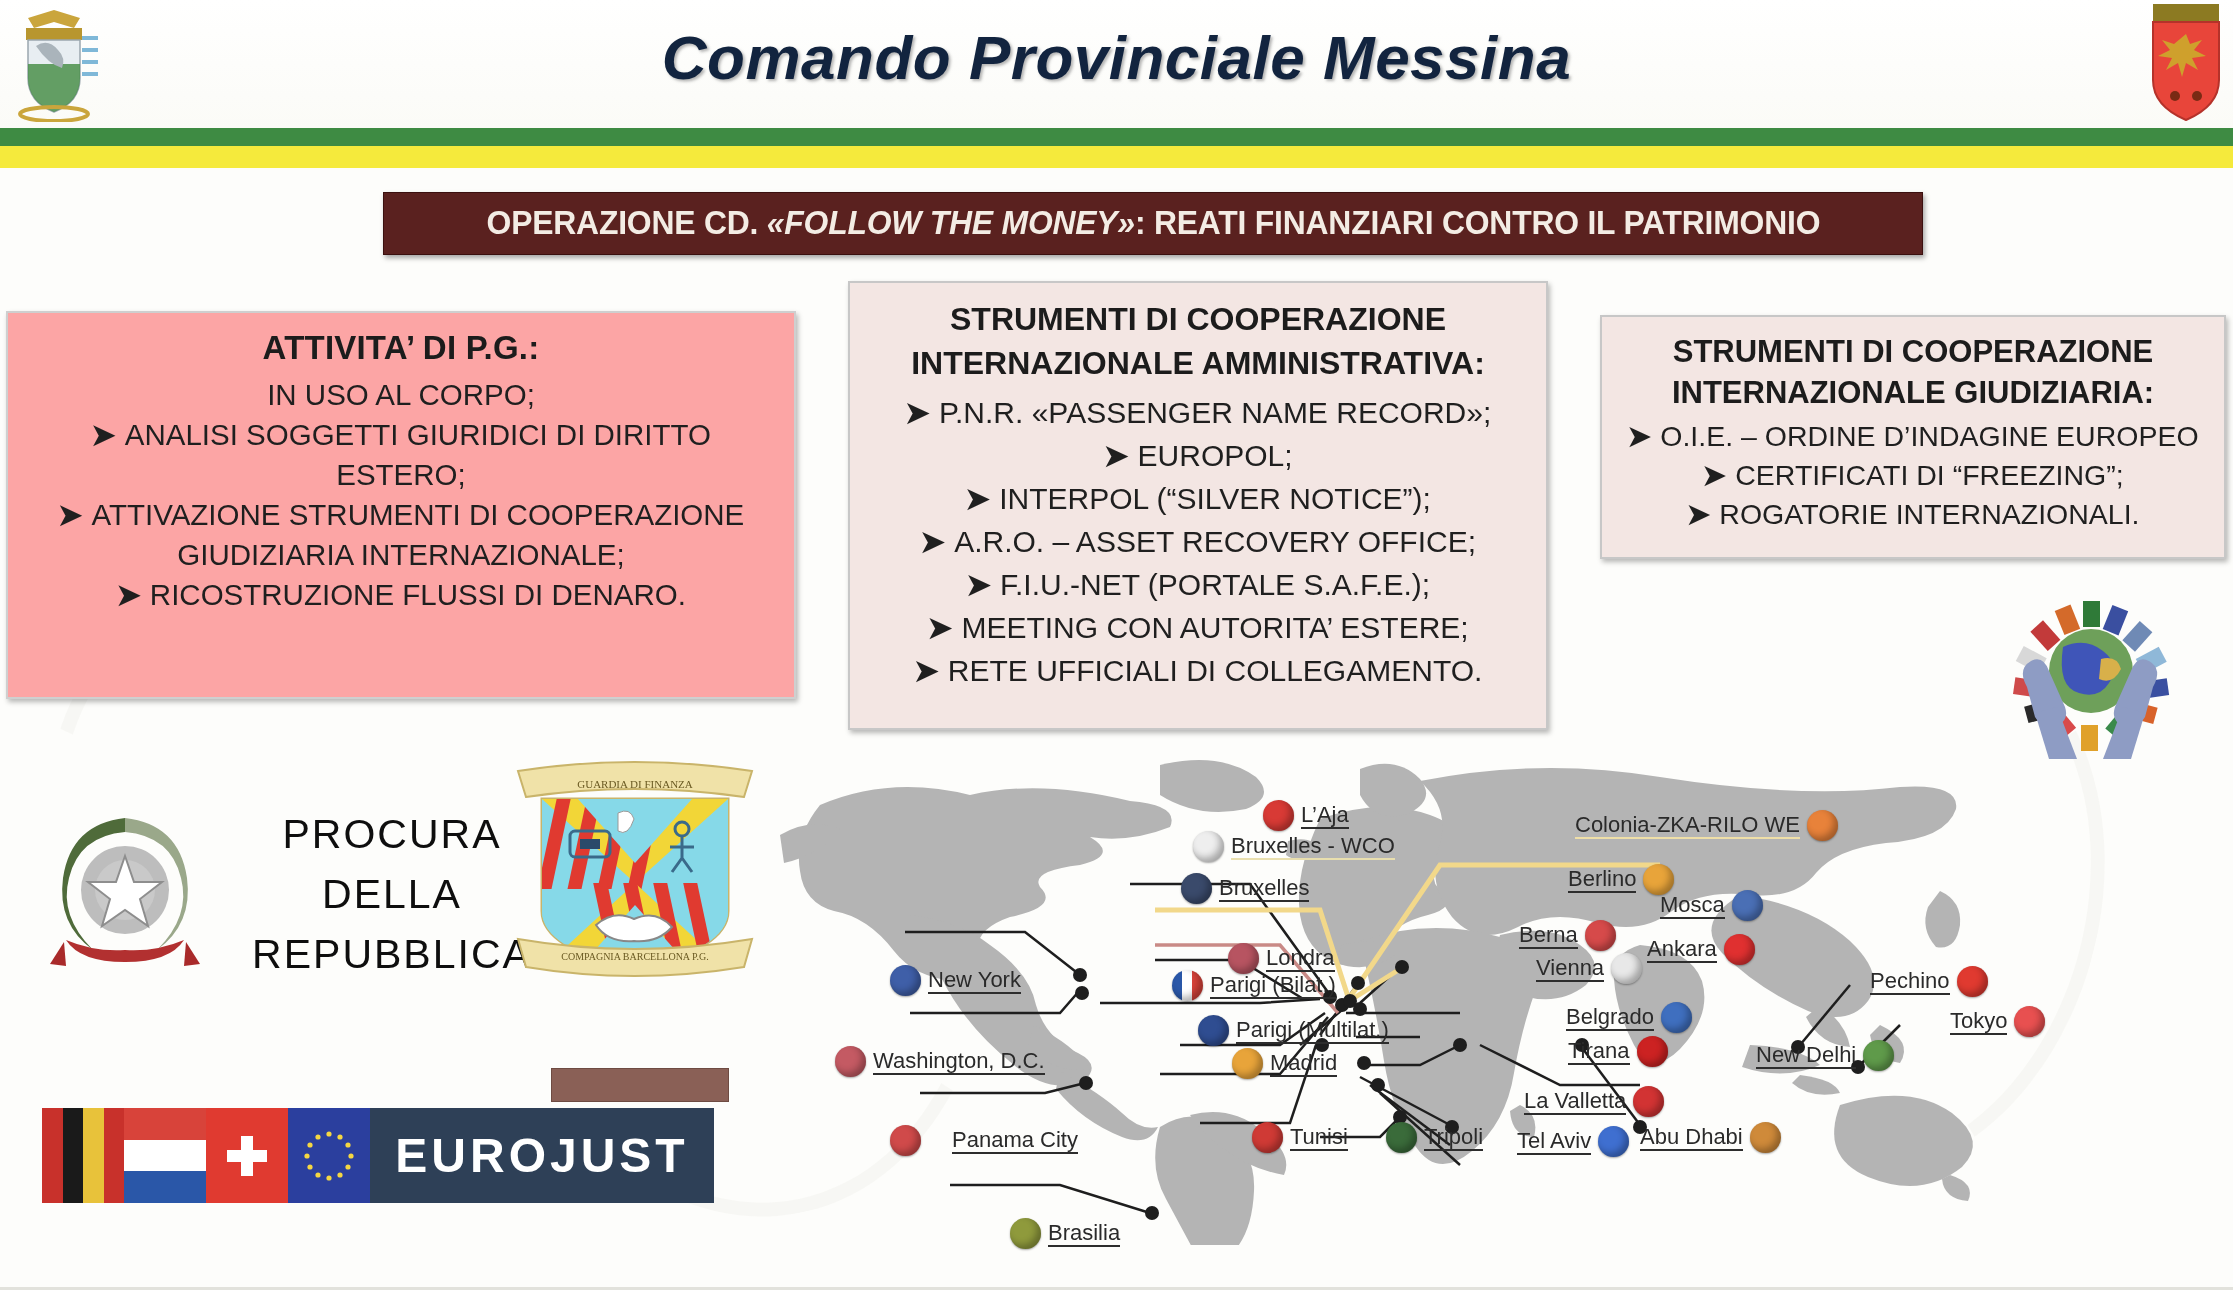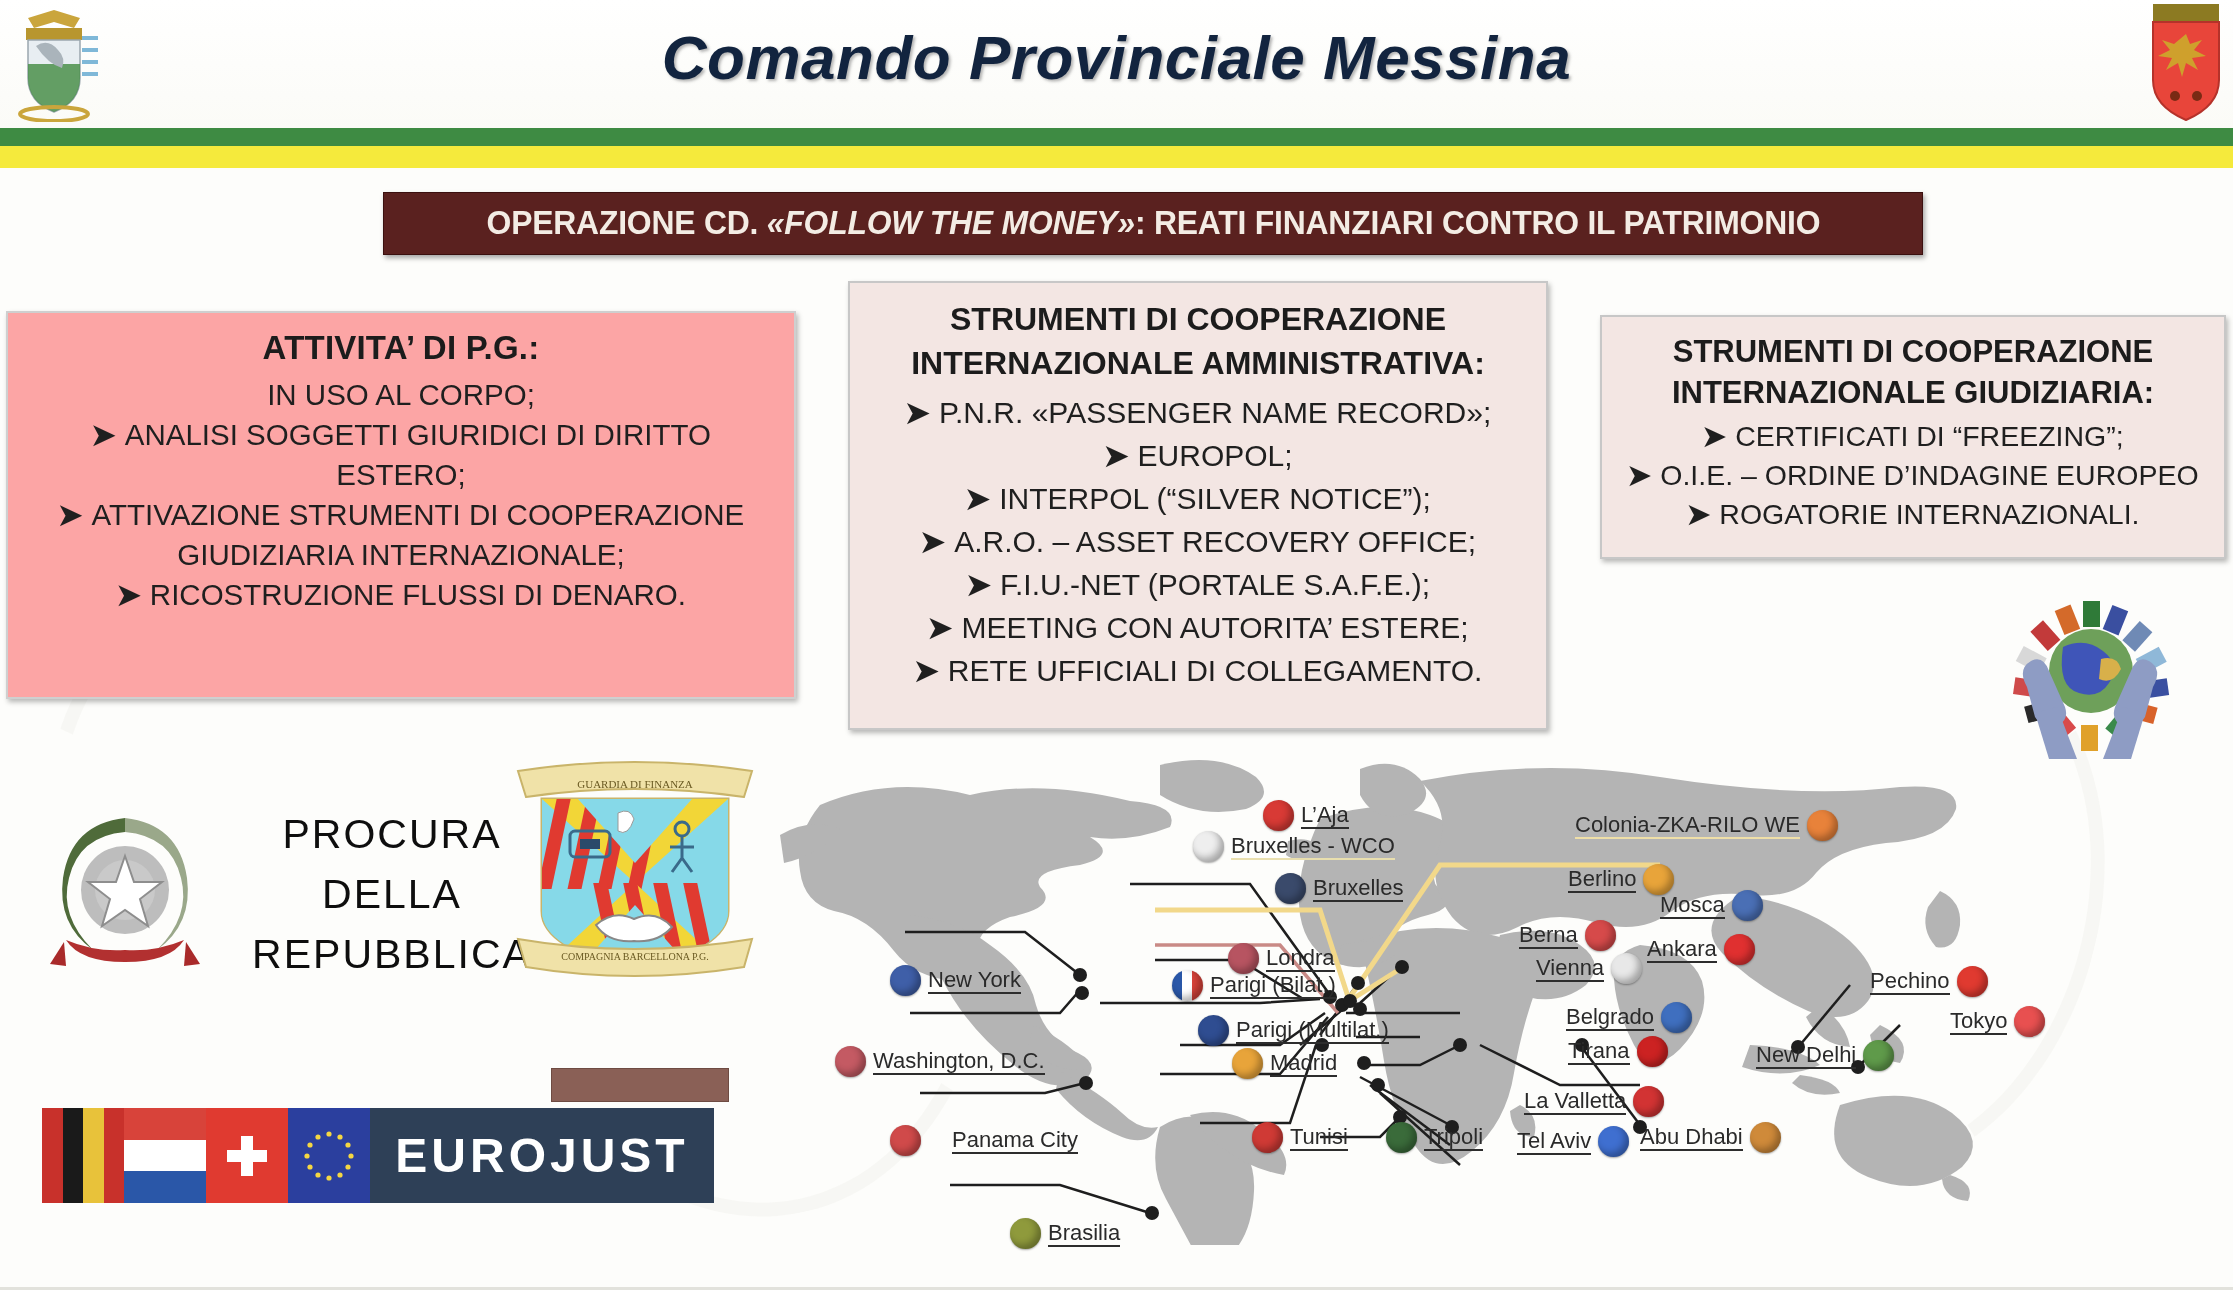--- a/index.html
+++ b/index.html
@@ -212,22 +212,22 @@
     <li><span class="bul">➤</span><span>RETE UFFICIALI DI COLLEGAMENTO.</span></li>
   </ul>
 </div>
 
 <div class="box" id="box-giu">
   <h3>
     <div>STRUMENTI DI COOPERAZIONE</div>
     <div>INTERNAZIONALE GIUDIZIARIA:</div>
   </h3>
   <ul>
+    <li><span class="bul">➤</span><span>O.I.E. – ORDINE D’INDAGINE EUROPEO</span></li>
     <li><span class="bul">➤</span><span>CERTIFICATI  DI “FREEZING”;</span></li>
-    <li><span class="bul">➤</span><span>O.I.E. – ORDINE D’INDAGINE EUROPEO</span></li>
     <li><span class="bul">➤</span><span>ROGATORIE  INTERNAZIONALI.</span></li>
   </ul>
 </div>
 
 <svg class="globe-hands" viewBox="0 0 230 165">
   <g>
     <g stroke="none">
       <rect x="108" y="6" width="17" height="26" fill="#2f7a38"></rect>
       <rect x="84" y="12" width="17" height="26" fill="#d46a2a" transform="rotate(-22 92 25)"></rect>
       <rect x="132" y="12" width="17" height="26" fill="#3a4fa0" transform="rotate(22 140 25)"></rect>
@@ -477,21 +477,21 @@
   </div>
 
 <div class="city" style="left:1263px;top:760px;">
     <span class="dot" style="background:#d83a35"></span>
     <span class="lab">L’Aja</span>
   </div>
 <div class="city" style="left:1193px;top:791px;">
     <span class="dot" style="background:#eeeeee"></span>
     <span class="lab" style="border-bottom-color:#e9dfae">Bruxelles - WCO</span>
   </div>
-<div class="city" style="left:1275px;top:833px;">
+<div class="city" style="left:1181px;top:833px;">
     <span class="dot" style="background:#3a4a6b"></span>
     <span class="lab">Bruxelles</span>
   </div>
 <div class="city" style="left:1228px;top:903px;">
     <span class="dot" style="background:#b75461"></span>
     <span class="lab">Londra</span>
   </div>
 <div class="city" style="left:1172px;top:930px;">
     <span class="dot" style="background:linear-gradient(90deg,#2a57a8 33%,#ffffff 33% 66%,#d8433a 66%)"></span>
     <span class="lab">Parigi  (Bilat.)</span>

